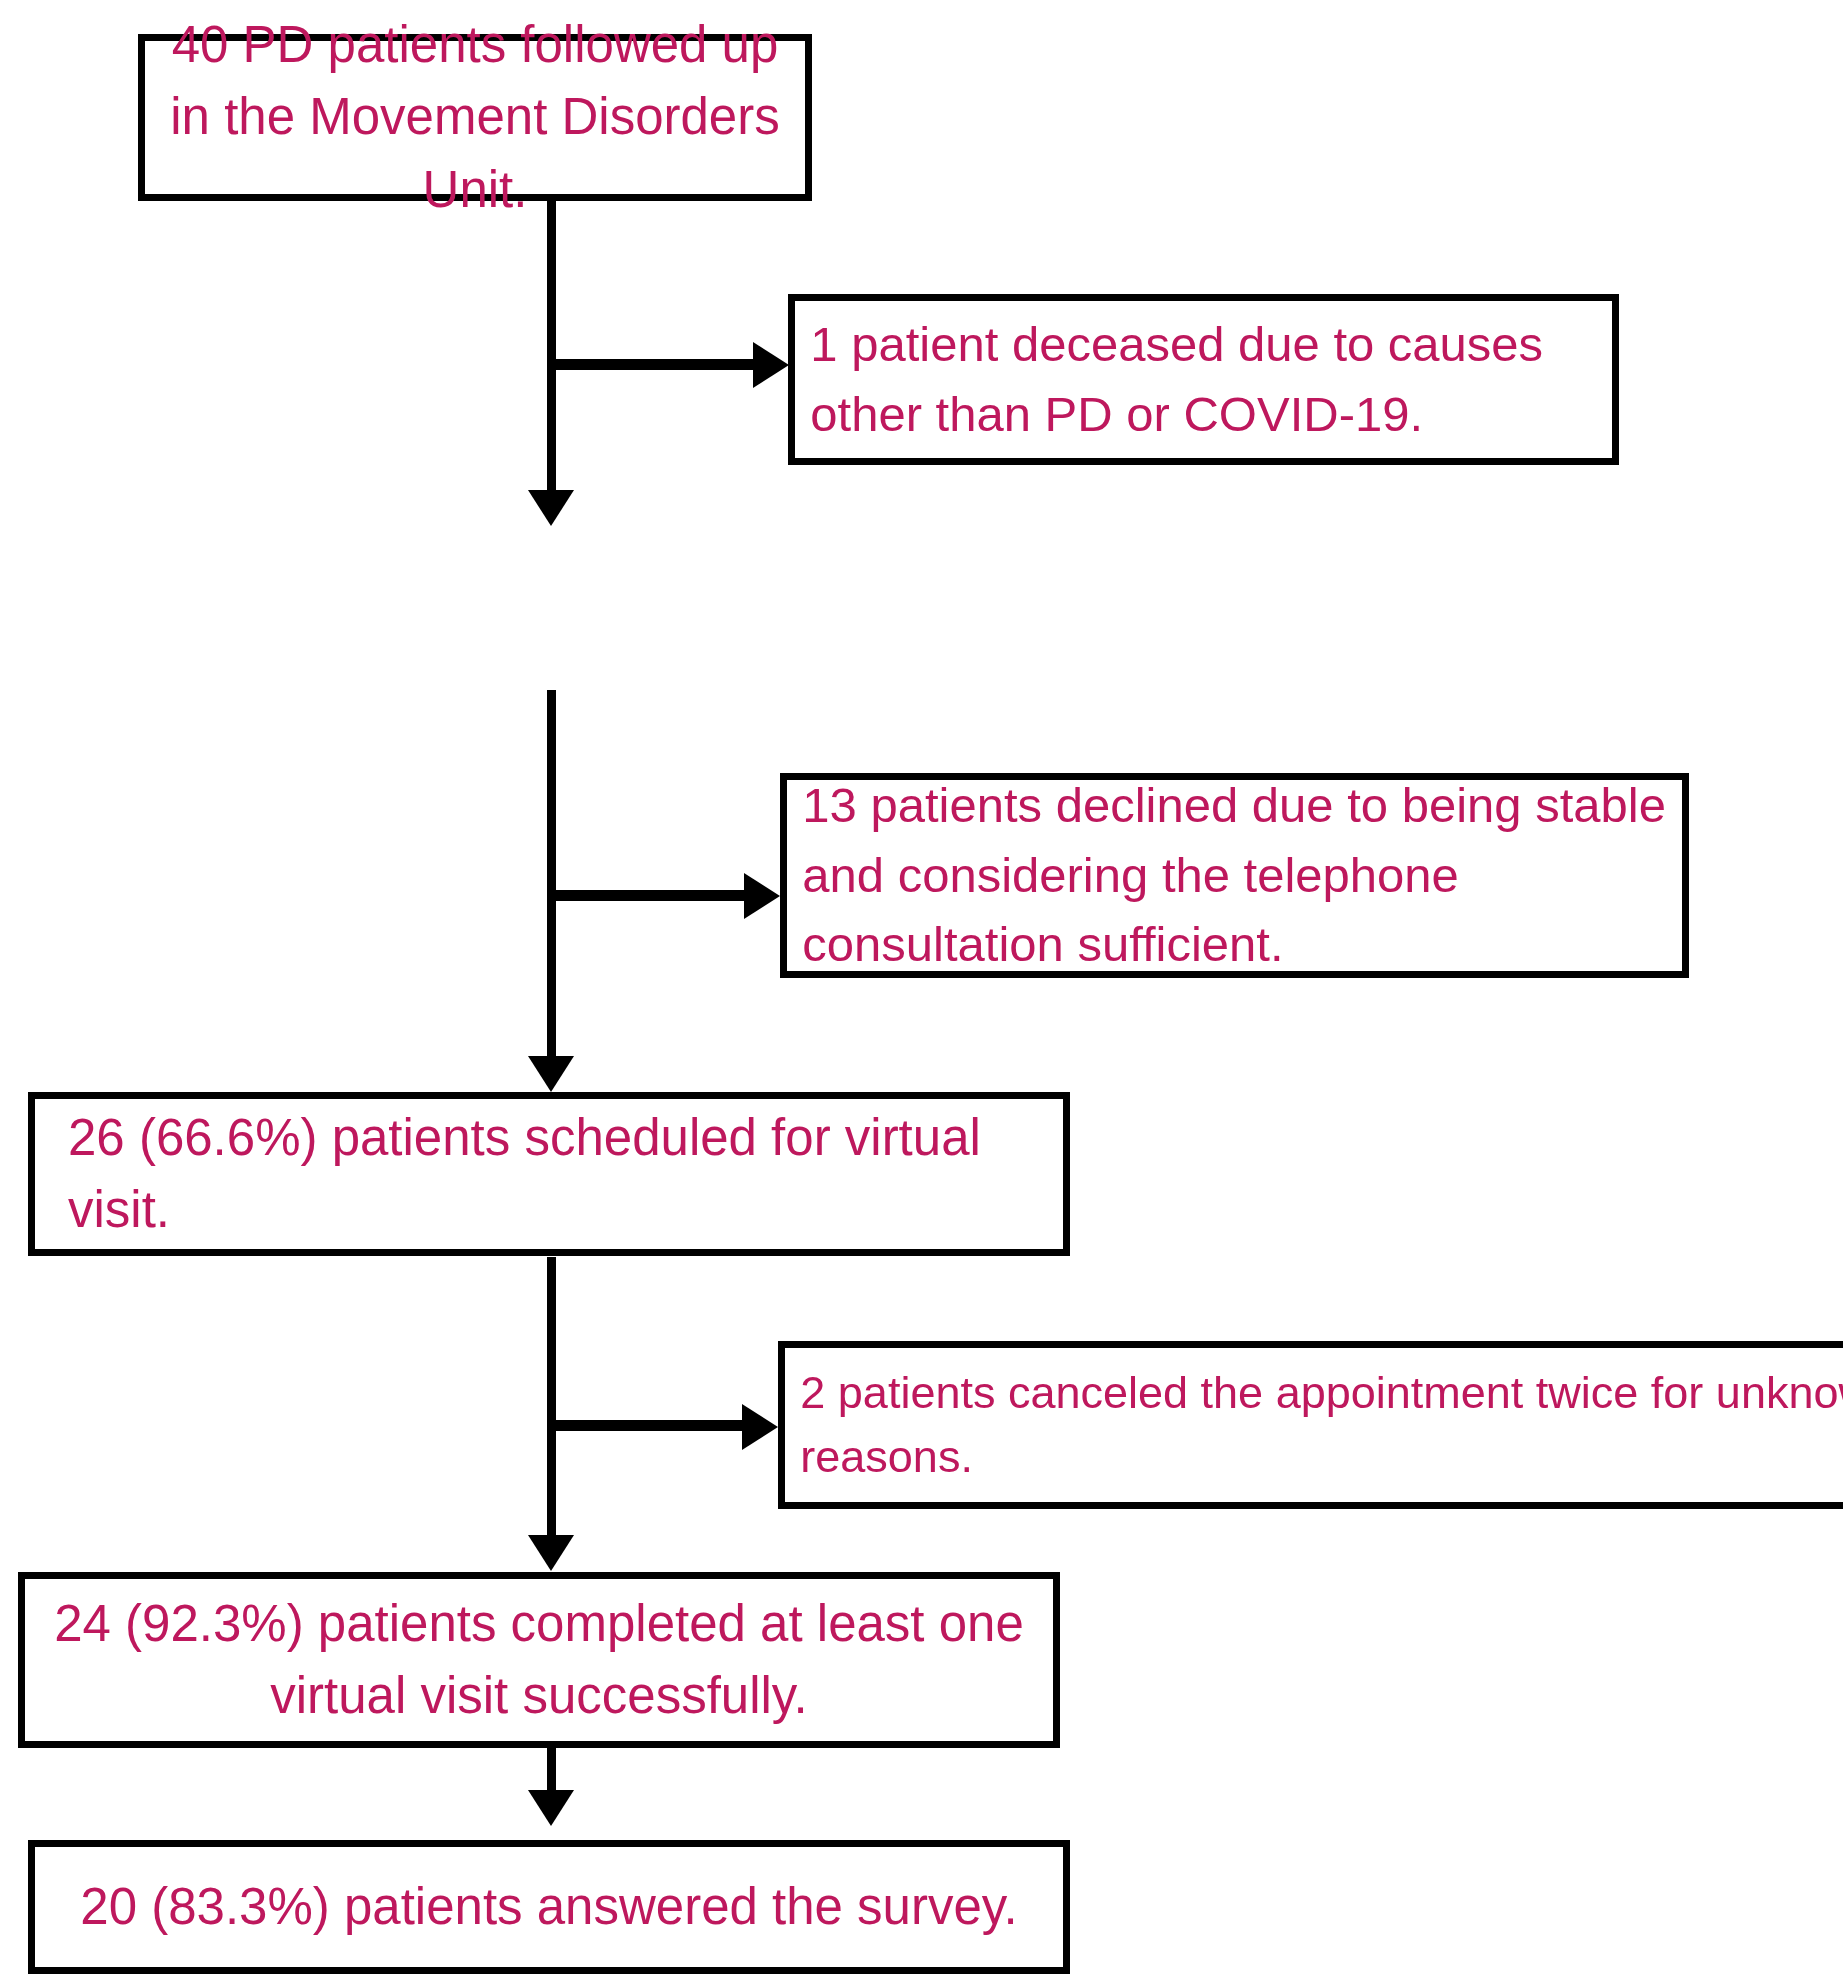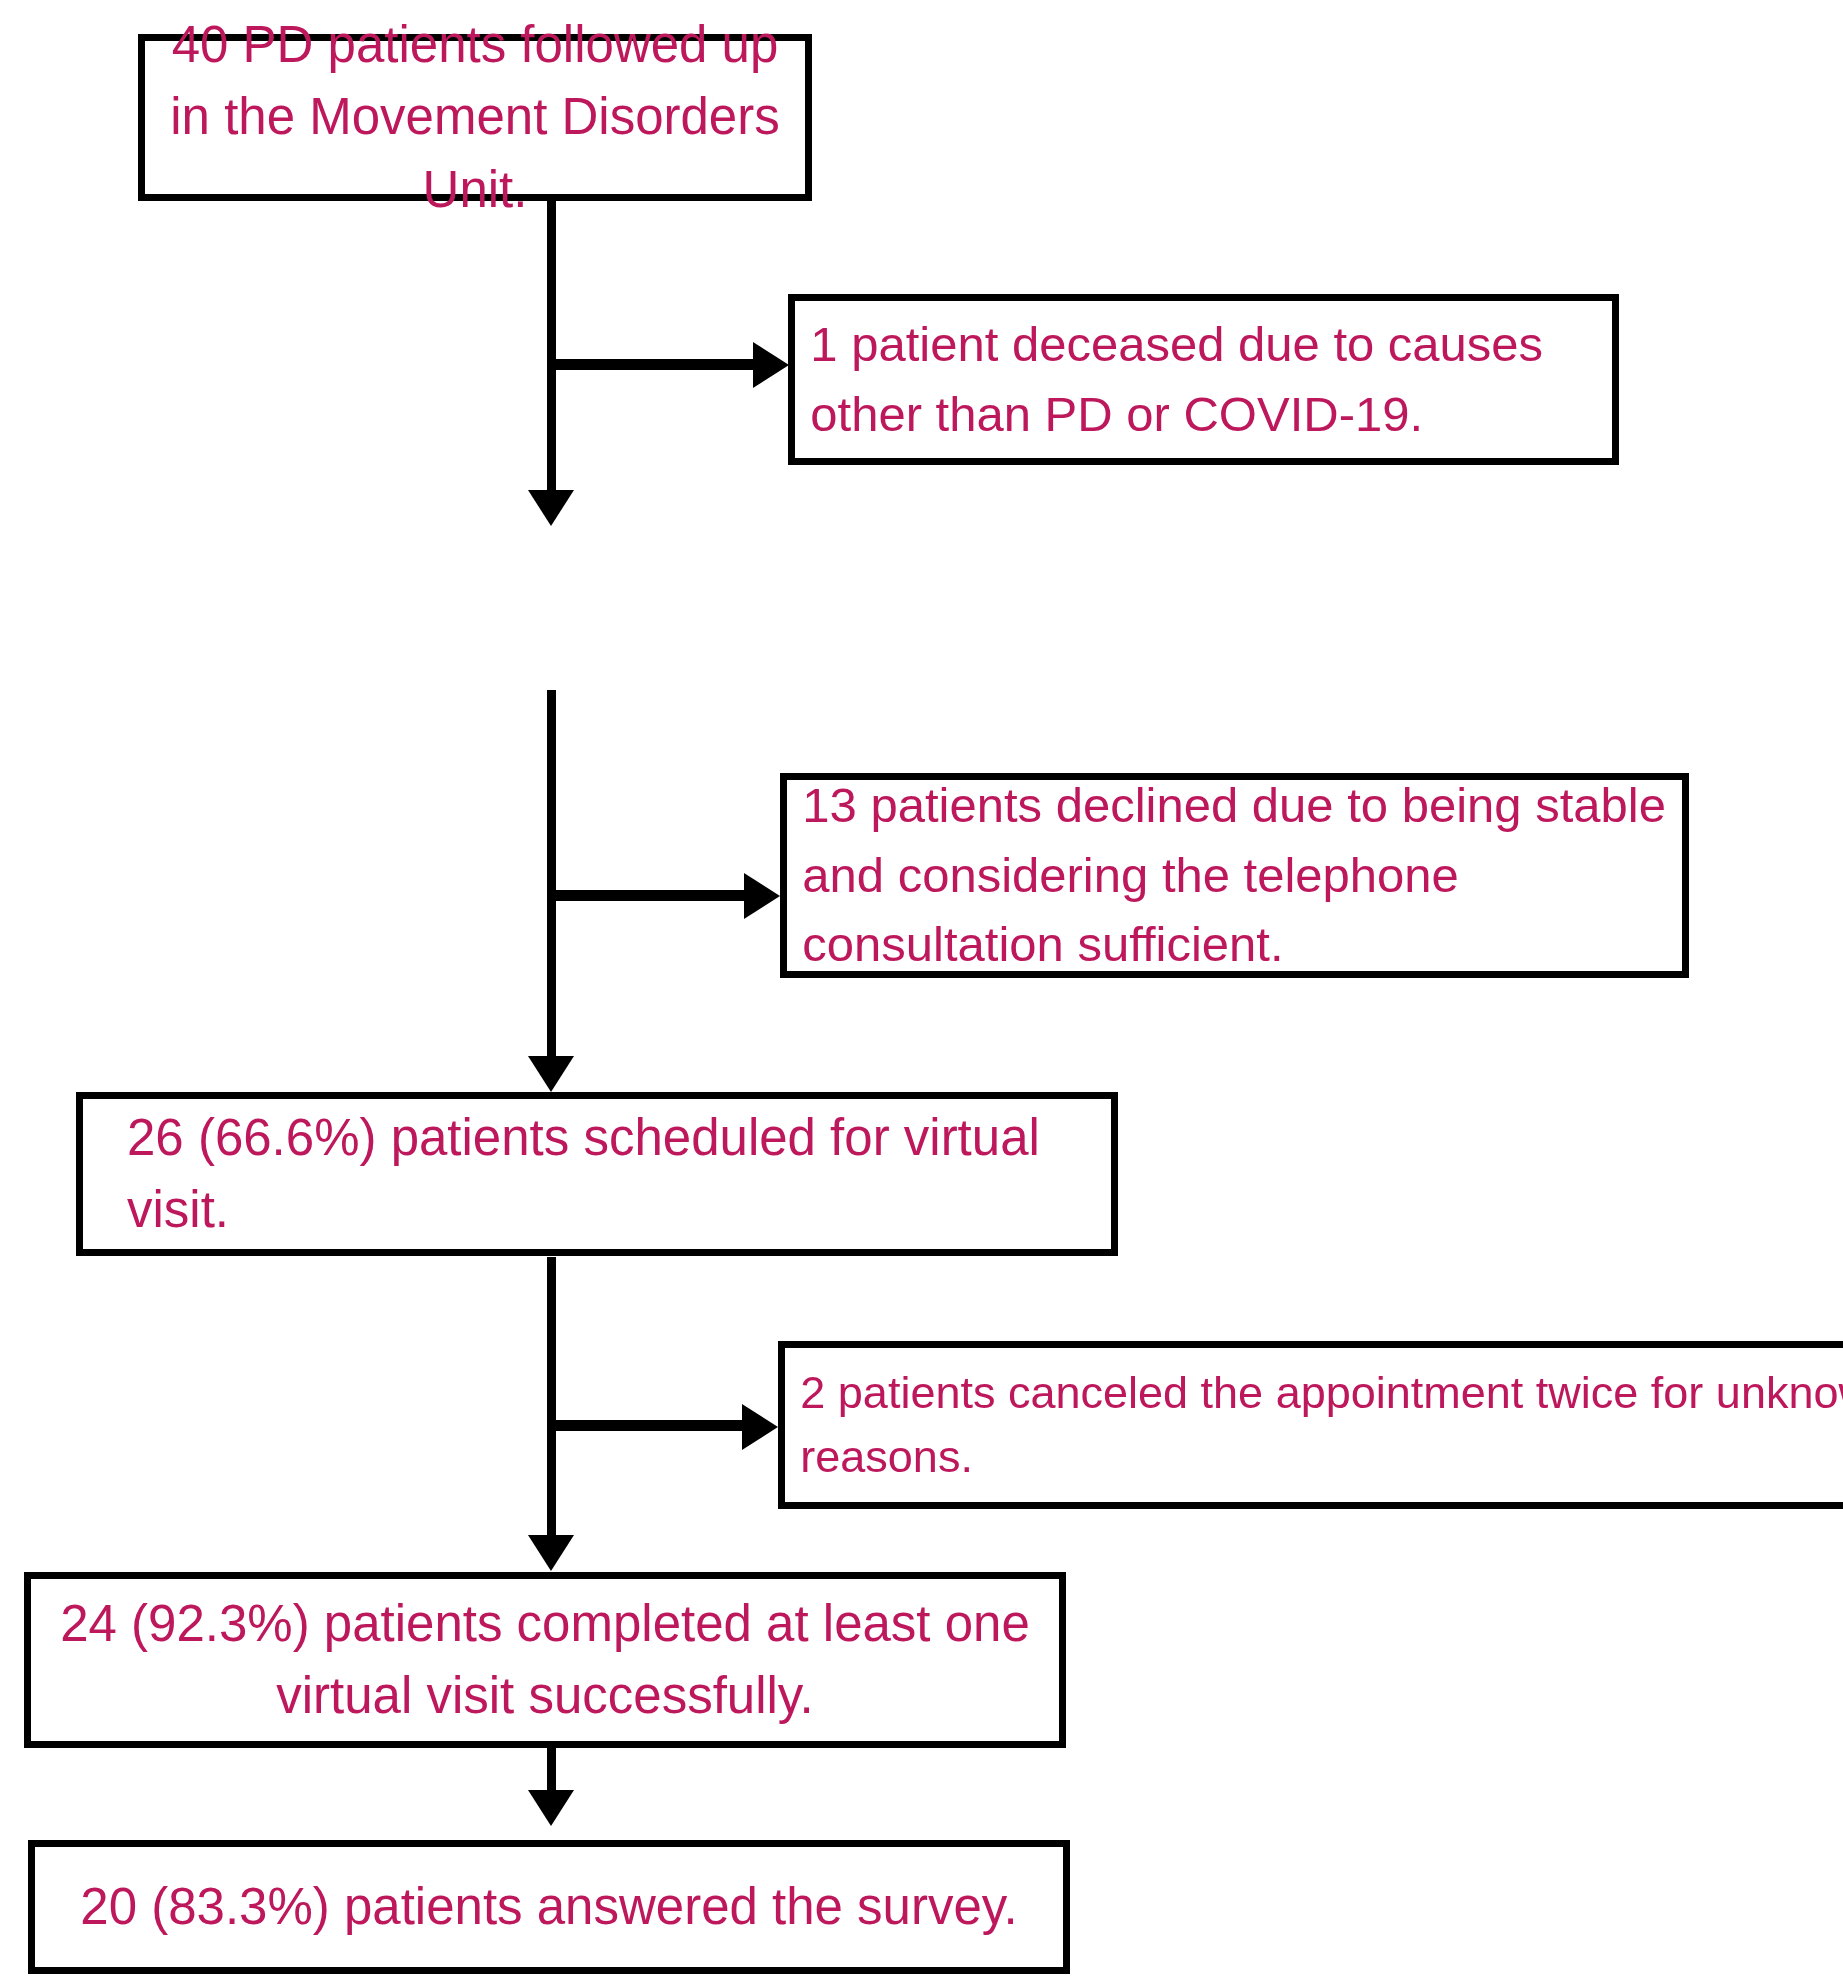--- a/index.html
+++ b/index.html
@@ -99,29 +99,29 @@
 
   <div class="node left" style="left:788px; top:280px; width:831px; height:171px; font-size:49px;margin-top:14px;">
     <span>1 patient deceased due to causes other than PD or COVID-19.</span>
   </div>
 
 
   <div class="node left" style="left:780px; top:773px; width:909px; height:205px; font-size:49px;">
     <span>13 patients declined due to being stable and considering the telephone consultation sufficient.</span>
   </div>
 
-  <div class="node left" style="left:28px; top:1092px; width:1042px; height:164px; font-size:51px; padding-left:44px;margin-left:48px;">
+  <div class="node left" style="left:28px; top:1092px; width:1042px; height:164px; font-size:51px; padding-left:33px;">
     <span>26 (66.6%) patients scheduled for virtual visit.</span>
   </div>
 
   <div class="node left" style="left:778px; top:1341px; width:1252px; height:168px; font-size:45px;">
     <span>2 patients canceled the appointment twice for unknown reasons.</span>
   </div>
 
-  <div class="node" style="left:24px; top:1572px; width:1042px; height:176px; font-size:51px;">
+  <div class="node" style="left:18px; top:1572px; width:1042px; height:176px; font-size:51px;">
     <span>24 (92.3%) patients completed at least one virtual visit successfully.</span>
   </div>
 
   <div class="node" style="left:28px; top:1824px; width:1042px; height:134px; font-size:51px;margin-top:16px;">
     <span>20 (83.3%) patients answered the survey.</span>
   </div>
 
 </div>
 
 

